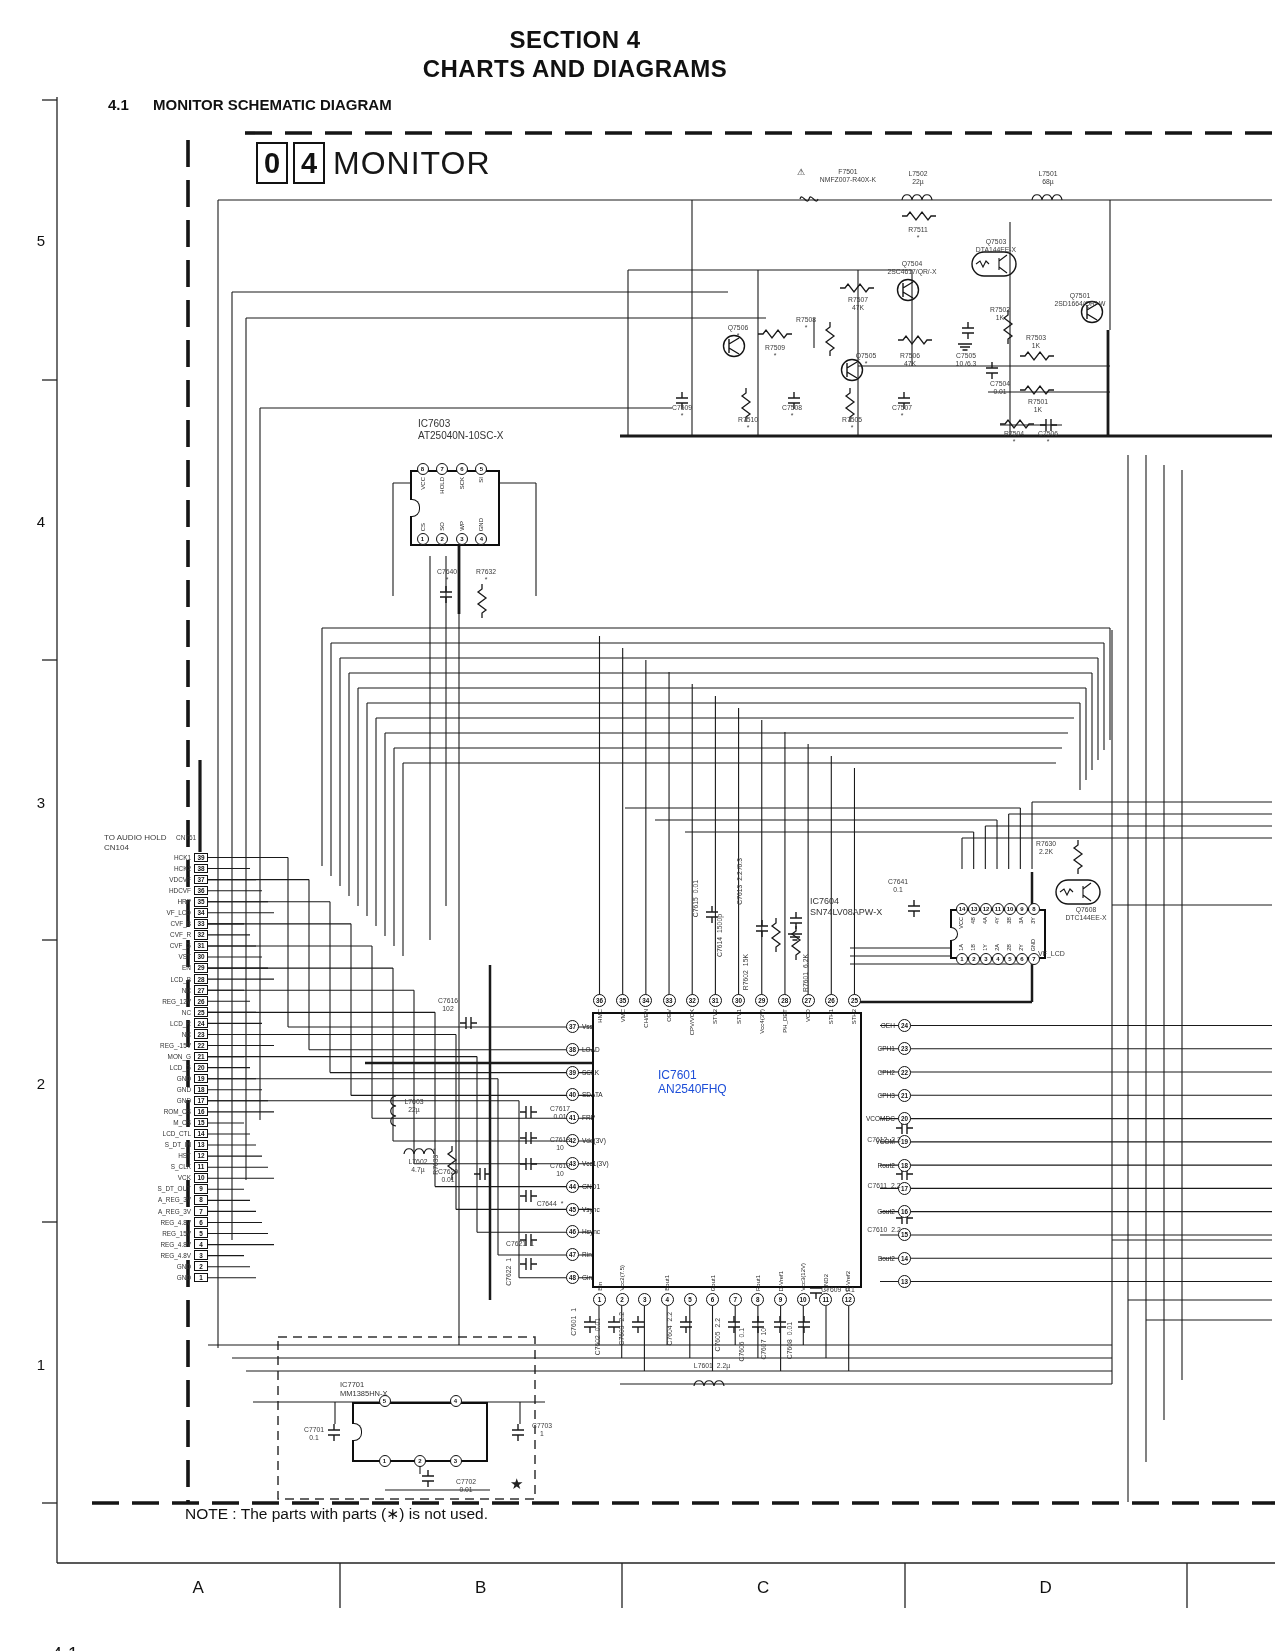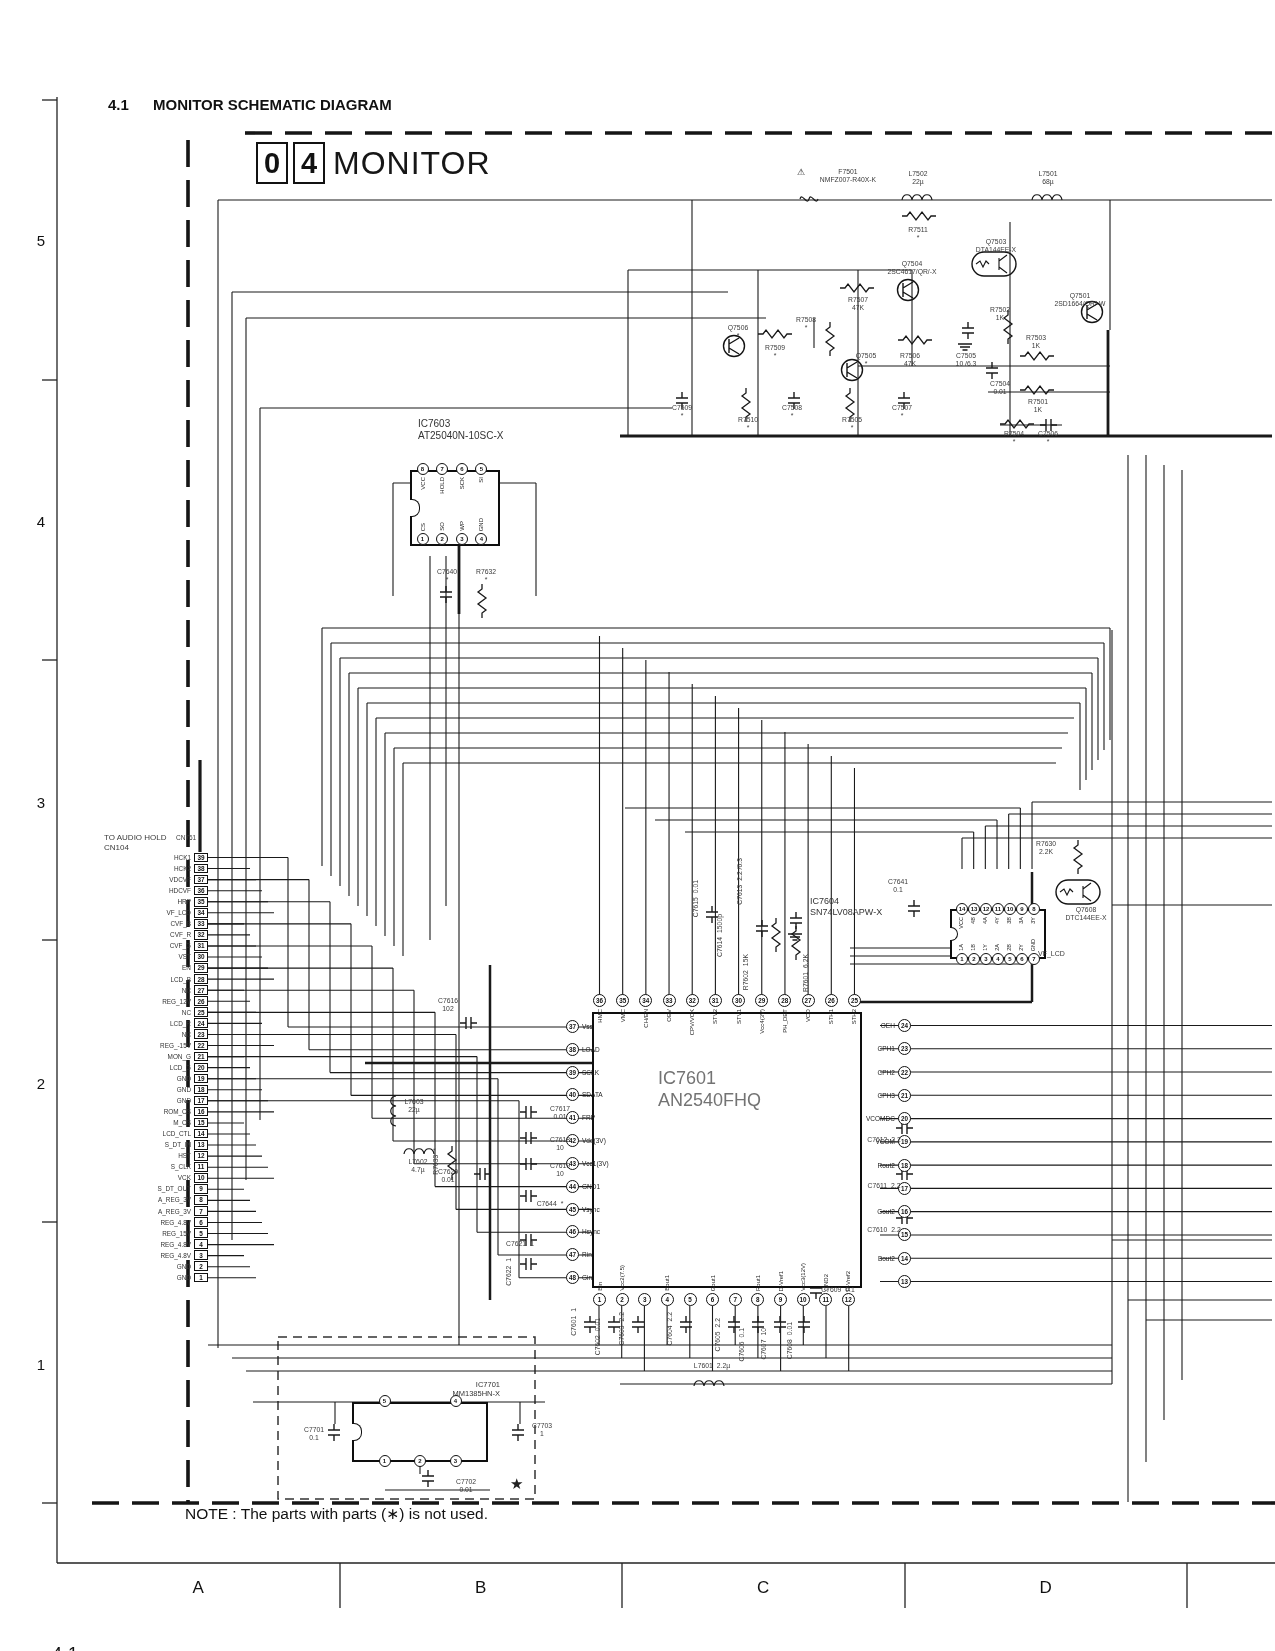--- a/index.html
+++ b/index.html
@@ -37,21 +37,21 @@
   
   .pc{width:13px;height:13px;border:1.3px solid #111;border-radius:50%;background:#fff;
       font-size:6.3px;font-weight:bold;display:flex;align-items:center;justify-content:center;
       box-sizing:border-box;flex:none}
   .vt{writing-mode:vertical-rl;rotate:180deg;font-size:6px;color:#222;line-height:1;white-space:nowrap}
   .hn{font-size:6.5px;color:#222;white-space:nowrap}
   .qfp,.dip{position:absolute;z-index:3}
   .qfp-body,.dip-body{position:absolute;border:2.5px solid #0e0e0e;background:#fff;box-sizing:border-box}
   .notch{position:absolute;width:9px;height:16px;border:1.5px solid #0e0e0e;border-left:none;
          border-radius:0 8px 8px 0;background:#fff;left:-2px;top:50%;transform:translateY(-50%)}
-  .qfp-label{position:absolute;font-size:18px;color:#737373;line-height:1.2;z-index:4}
+  .qfp-label{position:absolute;font-size:12px;color:#1d4ed8;line-height:1.2;z-index:4}
   .qfp-label span{display:block}
   .chip-label{position:absolute;font-size:10px;color:#333;line-height:1.2;z-index:4}
   .chip-label span{display:block}
   .pins-top,.pins-bottom{position:absolute;display:flex;justify-content:space-between}
   .pins-left,.pins-right{position:absolute;display:flex;flex-direction:column;justify-content:space-between}
   .pin-col{display:flex;flex-direction:column;align-items:center;width:15px}
   .pin-col .vt{margin-top:2px}
   .pin-col.cr{flex-direction:column-reverse}
   .pin-col.cr .vt{margin-top:0;margin-bottom:2px}
   .pin-row{display:flex;align-items:center;height:13px;gap:3px}
@@ -413,20 +413,22 @@
         <line x1="1020.35" y1="931" x2="1020.35" y2="964" stroke-width="1.1"></line>
         <line x1="850" y1="964" x2="1020.35" y2="964" stroke-width="1.1"></line>
         <line x1="1032.02" y1="869" x2="1032.02" y2="802" stroke-width="1.1"></line>
         <line x1="1032.02" y1="802" x2="1272" y2="802" stroke-width="1.1"></line>
         <line x1="1032.02" y1="931" x2="1032.02" y2="968" stroke-width="1.1"></line>
       </g>
   </svg>
 
   <div class="lay">
 
+    <div class="h-title" style="top:26px">SECTION 4</div>
+    <div class="h-title" style="top:55px">CHARTS AND DIAGRAMS</div>
     <div class="h-sub">
       <span class="num">4.1</span>
       <span>MONITOR SCHEMATIC DIAGRAM</span>
     </div>
 
     <div class="tb">
       <div class="d">0</div>
       <div class="d">4</div>
       <div class="t">MONITOR</div>
     </div>
@@ -945,21 +947,21 @@
           <span class="vt" style="font-size:5.5px">2Y</span>
         </div>
           <div class="pin-col cr" style="width:12px">
           <span class="pc">7</span>
           <span class="vt" style="font-size:5.5px">GND</span>
         </div>
         </div>
     </div>
 
     <div class="dip" style="left:340px;top:1384px;width:160px;height:100px">
-      <div class="chip-label" style="left:0;top:-4px;width:160px;text-align:right;font-size:7.5px">
+      <div class="chip-label" style="left:0;top:-4px;width:160px;text-align:left;font-size:7.5px">
         <span>IC7701</span>
         <span>MM1385HN-X</span>
       </div>
       <div class="dip-body" style="left:12px;top:18px;width:136px;height:60px">
         <span class="notch"></span>
       </div>
       <div class="pins-top" style="left:38px;top:11px;width:84px">
 
       <div class="pin-col">
           <span class="pc">5</span>

